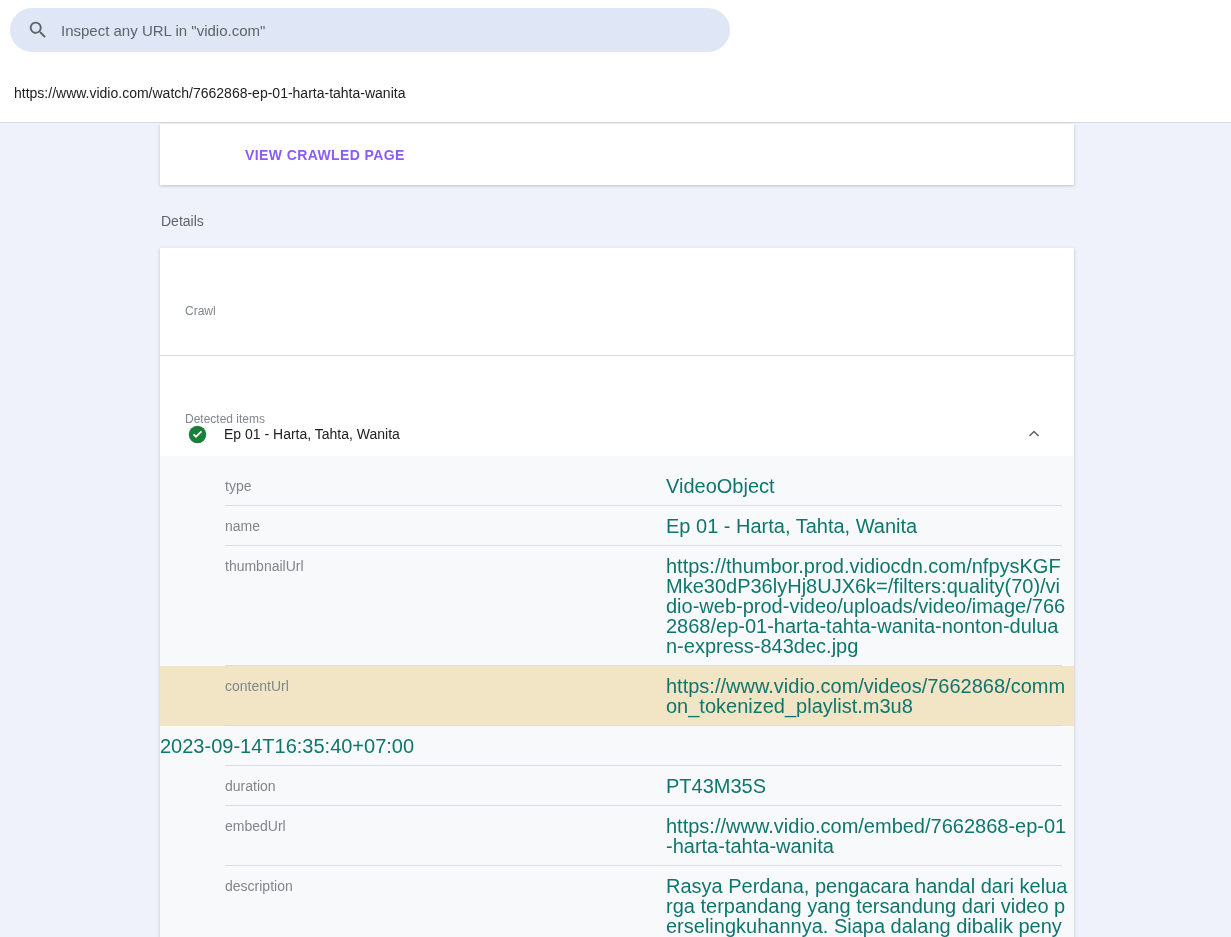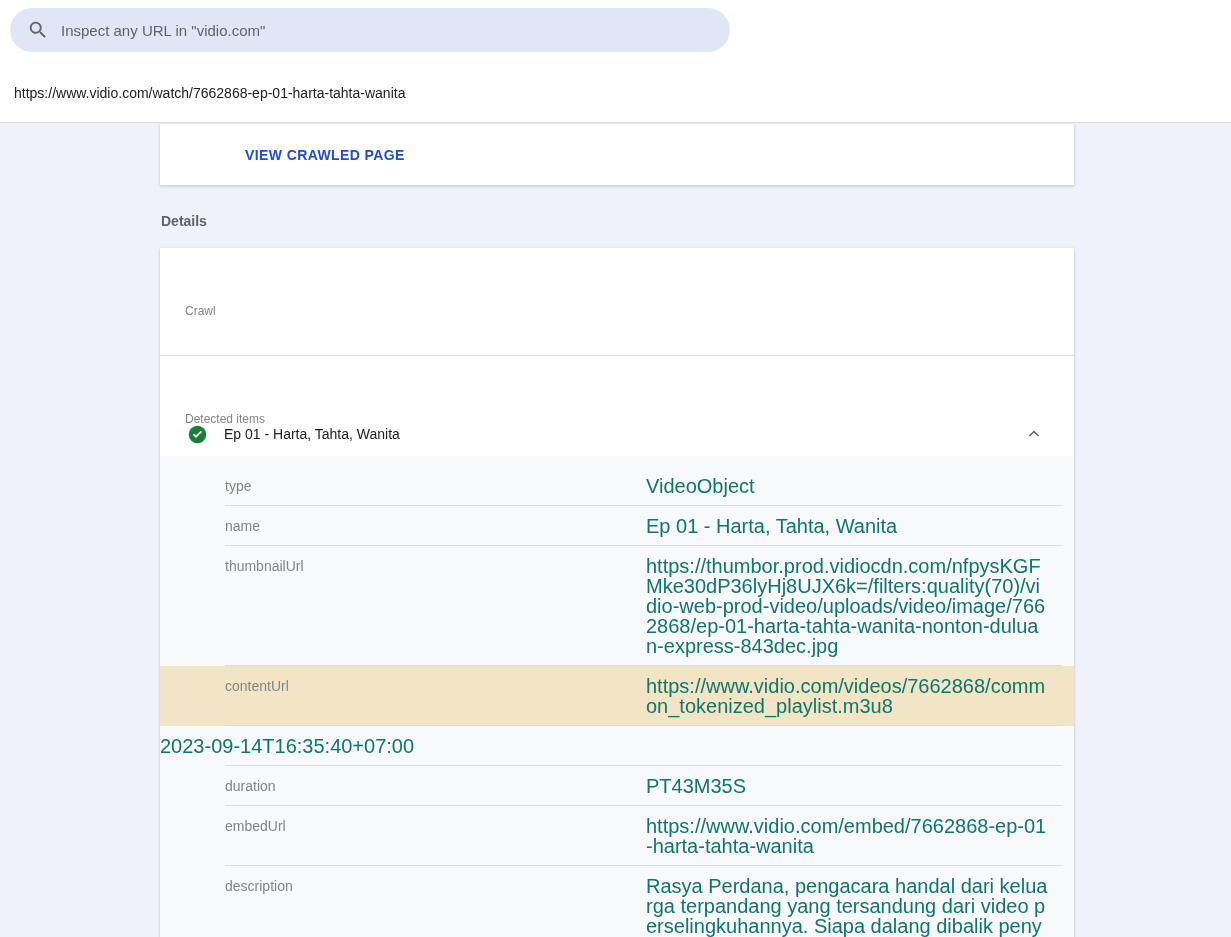--- a/index.html
+++ b/index.html
@@ -40,26 +40,26 @@
     position:absolute; top:124px; left:160px; width:914px; height:61px;
     background:#ffffff;
     box-shadow:0 1px 3px rgba(60,64,67,.28);
   }
   .view-crawled-btn {
     position:absolute; top:15px; left:72px;
     border:none; background:transparent; cursor:pointer;
     padding:8px 13px;
     font-family:"Liberation Sans", sans-serif;
     font-size:14px; font-weight:700; letter-spacing:.4px;
-    color:#1d4ed8;
+    color:#8b5cf6;
   }
 
   .details-label {
     position:absolute; top:213px; left:161px;
-    font-size:14px; color:#5f6368;font-weight:bold;
+    font-size:14px; color:#5f6368;
   }
 
   .details-card {
     position:absolute; top:248px; left:160px; width:914px; height:720px;
     background:#ffffff;
     box-shadow:0 1px 3px rgba(60,64,67,.28);
   }
 
   .section-label {
     position:absolute; left:25px;
@@ -82,21 +82,21 @@
     position:absolute; left:0; right:0; height:1px; background:#dadce0;
   }
   .divider-crawl { top:107px; }
 
   
   .props-table {
     position:absolute; top:208px; left:0; right:0; bottom:0;
     background:#f8f9fa; overflow:hidden;
   }
   .prop-row {
-    display:flex; padding:10px 0; position:relative; cursor:pointer;
+    display:flex; padding:10px 0; position:relative; cursor:pointer;gap:20px;
   }
   .prop-row.first { padding-top:20px; }
   .prop-row::after {
     content:""; position:absolute; left:65px; right:12px; bottom:0;
     height:1px; background:#dadce0;
   }
   .prop-row.highlighted { background:#f1e5c5; }
   .prop-key {
     width:486px; padding-left:65px; flex:0 0 auto;
     font-size:14px; line-height:20px; color:#80868b;

